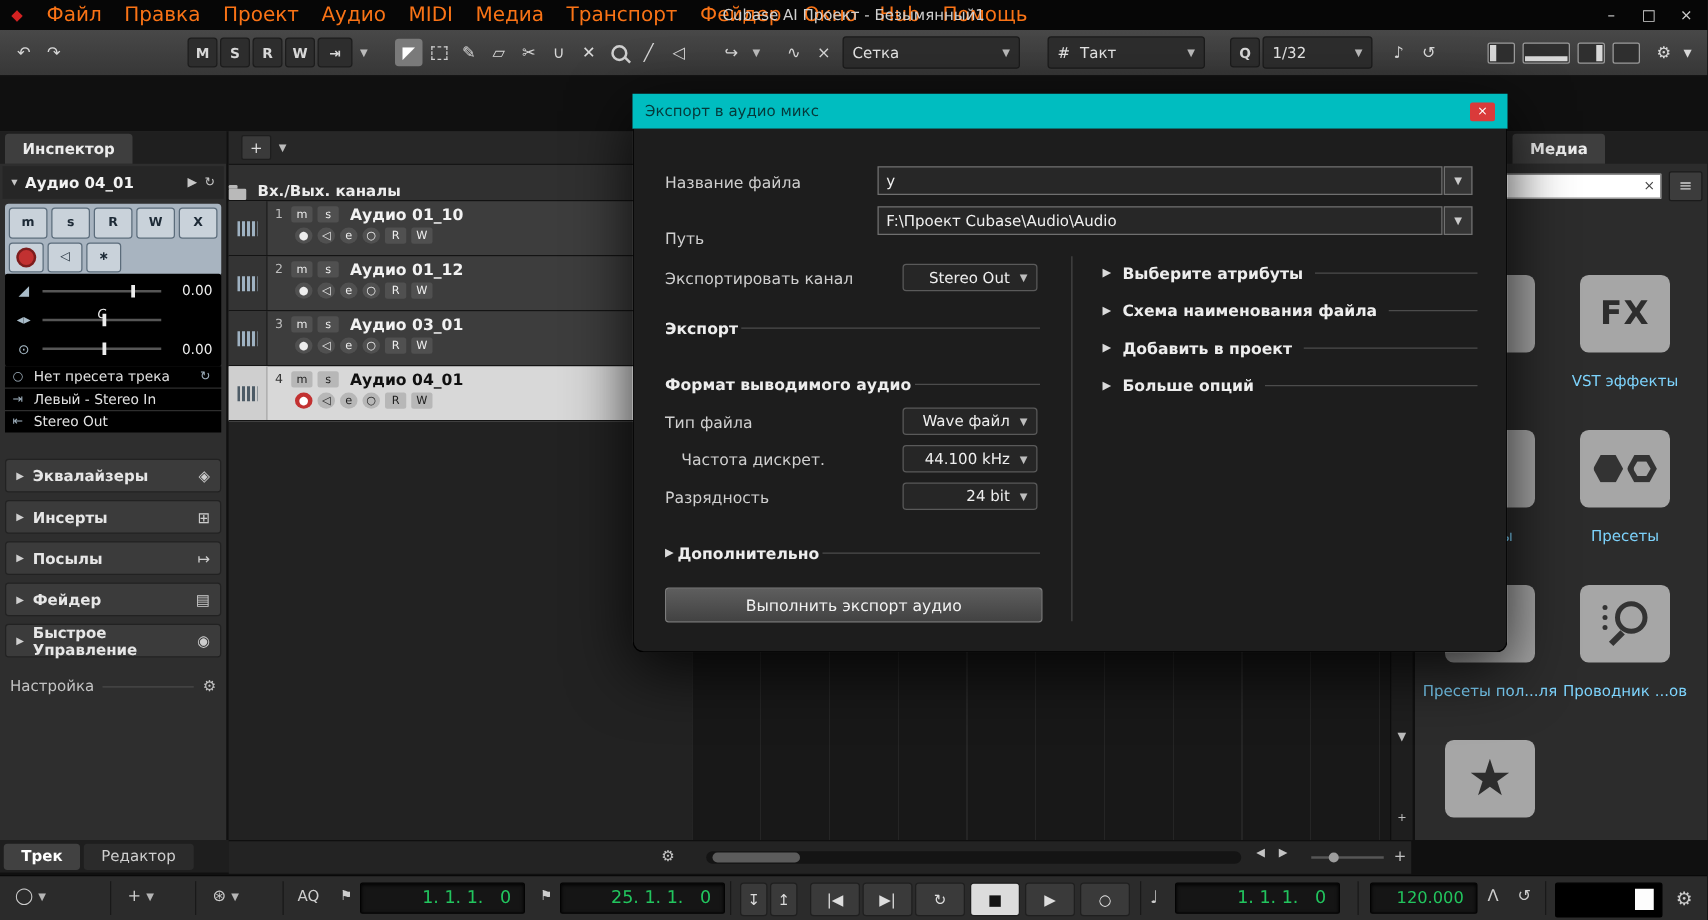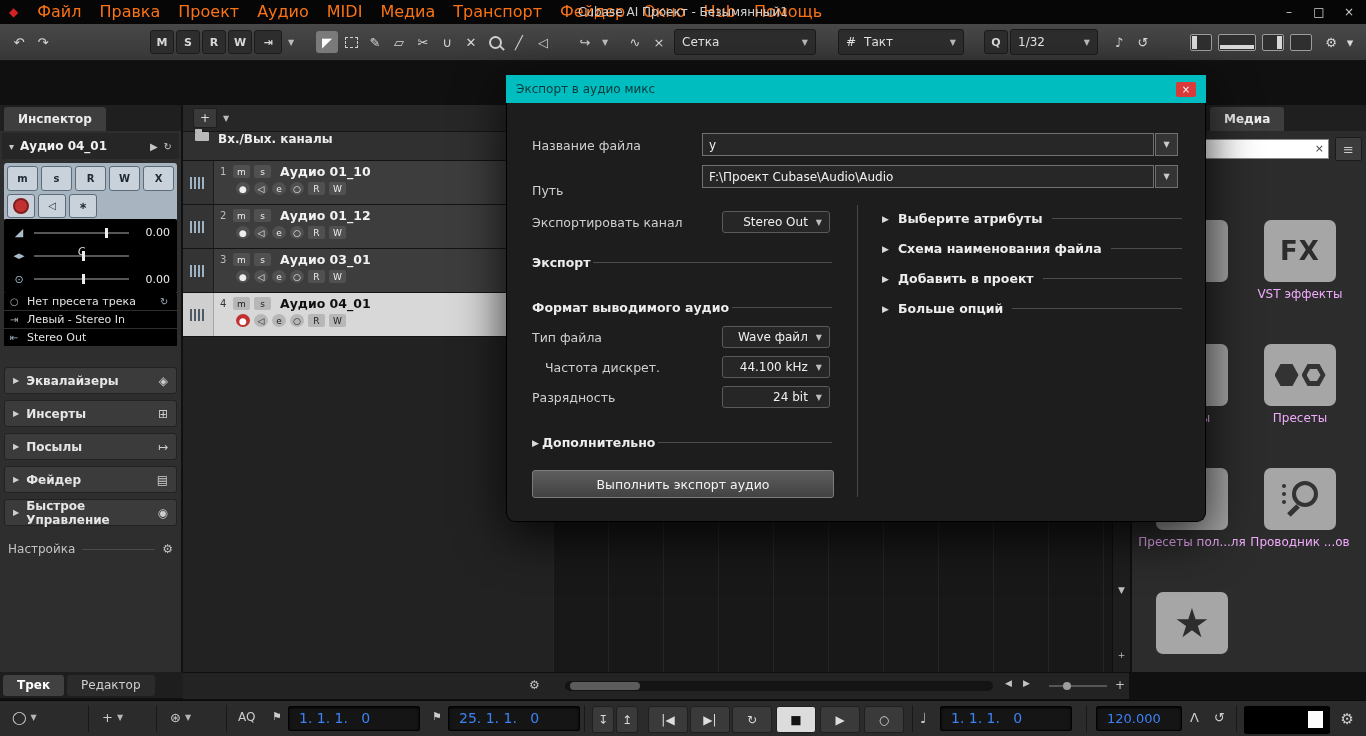--- a/index.html
+++ b/index.html
@@ -61,21 +61,21 @@
   .settings{position:absolute;left:8px;right:8px;top:434px;height:20px;display:flex;align-items:center;gap:7px;font-size:12px;color:#c3c3c3}
   .hline{flex:1;height:1px;background:#4a4a4a}
   .btabs{position:absolute;left:0;top:672px;width:183px;height:26px;background:#1e1e1e;display:flex;align-items:center;gap:3px;padding:0 3px;z-index:10}
   .btab{height:21px;line-height:21px;padding:0 14px;font-size:12px;border-radius:3px;background:#2b2b2b;color:#cfcfcf}
   .btab.on{background:#414141;color:#fff;font-weight:bold}
 
   
   .tracklist{position:absolute;left:183px;top:105px;width:370px;height:567px;background:#222}
   .tl-bar{height:26px;background:#272727;border-bottom:1px solid #151515;display:flex;align-items:center;gap:2px;padding-left:10px}
   .addbtn{width:22px;height:18px;background:#3a3a3a;border:1px solid #1e1e1e;border-radius:2px;display:flex;align-items:center;justify-content:center;color:#ddd;font-size:12px}
-  .io-row{height:28px;background:#303030;border-bottom:1px solid #121212;display:flex;align-items:flex-start;gap:9px;padding-left:12px}
+  .io-row{height:28px;background:#303030;border-bottom:1px solid #121212;display:flex;align-items:flex-end;gap:9px;padding-left:0}
   .io-row .iol{font-weight:bold;font-size:12px;color:#ececec}
   .folder{width:14px;height:9px;background:#b9b9b9;border-radius:1px;position:relative}
   .folder::before{content:"";position:absolute;top:-3px;left:0;width:7px;height:3px;background:#b9b9b9;border-radius:1px 1px 0 0}
   .trow{height:43px;display:flex;border-bottom:1px solid #141414;background:#3d3d3d}
   .ticon{width:30px;background:#343434;border-right:1px solid #1e1e1e;display:flex;align-items:center;justify-content:center}
   .wv{width:16px;height:12px;background:repeating-linear-gradient(90deg,#9fb2c2 0 2px,transparent 2px 4px)}
   .tmain{flex:1;padding:3px 6px;display:flex;flex-direction:column;gap:3px}
   .l1,.l2{display:flex;align-items:center;gap:4px}
   .l2{padding-left:16px}
   .tnum{font-size:10px;color:#bdbdbd;width:9px}
@@ -104,21 +104,21 @@
   
   .media{position:absolute;left:1130px;top:105px;width:236px;height:567px;background:#2c2c2c;border-left:2px solid #101010;z-index:5}
   .m-tabs{height:26px;background:#1f1f1f;display:flex;align-items:flex-end;padding-left:78px}
   .m-search{position:absolute;top:33px;left:6px;right:6px;height:22px;display:flex;gap:6px;align-items:center}
   .msi-wrap{flex:1;position:relative;height:20px}
   .msi{width:100%;height:20px;box-sizing:border-box;background:#fff;border:1px solid #8a8a8a;color:#222;font-size:12px;padding:0 18px 0 6px}
   .mclear{position:absolute;right:5px;top:3px;color:#444;font-size:11px;line-height:14px}
   .mlist{width:25px;height:22px;background:#3c3c3c;border:1px solid #1b1b1b;border-radius:2px;display:flex;align-items:center;justify-content:center;color:#cfcfcf;font-size:13px}
   .mcell{position:absolute;width:108px;text-align:center}
   .mic{width:72px;height:62px;margin:0 auto;background:#a6a6a6;border-radius:7px;display:flex;align-items:center;justify-content:center;color:#2d2d2d;font-size:30px;font-weight:bold;gap:3px}
-  .mlabel{margin-top:5px;font-size:12px;color:#f0abfc;white-space:nowrap}
+  .mlabel{margin-top:16px;font-size:12px;color:#7dd3fc;white-space:nowrap}
   .hex{width:24px;height:22px;background:#333;clip-path:polygon(25% 0,75% 0,100% 50%,75% 100%,25% 100%,0 50%)}
   .hex.o{position:relative}
   .hex.o::after{content:"";position:absolute;inset:5px;background:#a6a6a6;clip-path:polygon(25% 0,75% 0,100% 50%,75% 100%,25% 100%,0 50%)}
   .hexdot{width:10px;height:10px;border-radius:50%;background:#a6a6a6;position:absolute}
   .mag{position:relative;width:36px;height:36px}
   .mag .lensb{position:absolute;width:18px;height:18px;border:4px solid #333;border-radius:50%;right:0;top:0}
   .mag .hdl{position:absolute;width:5px;height:13px;background:#333;right:22px;bottom:0;transform:rotate(45deg)}
   .mag .dts{position:absolute;left:0;top:3px;display:flex;flex-direction:column;gap:4px}
   .mag .dts i{width:4px;height:4px;background:#333;border-radius:50%}
 
@@ -137,21 +137,21 @@
   .dhead .tri,.dopt .tri{font-size:9px;color:#dadada}
   .dopt{position:absolute;left:375px;width:300px;display:flex;align-items:center;gap:9px;font-size:12.5px;font-weight:bold;color:#ededed;white-space:nowrap}
   .vdiv{position:absolute;left:350px;top:130px;height:292px;width:1px;background:#474747}
   .dbtn-export{position:absolute;left:25px;top:395px;width:300px;height:26px;background:linear-gradient(#5e5e5e,#424242);border:1px solid #7c7c7c;border-radius:3px;color:#f2f2f2;font-size:12.5px;display:flex;align-items:center;justify-content:center}
 
   
   .transport{position:absolute;left:0;top:700px;width:100%;height:36px;background:#2b2b2b;border-top:1px solid #090909;z-index:45}
   .tico{position:absolute;display:flex;align-items:center;gap:4px;color:#cdcdcd;font-size:13px;top:9px}
   .tico .dds{font-size:8px;color:#b5b5b5}
   .tsep{position:absolute;top:4px;width:1px;height:27px;background:#191919}
-  .disp{position:absolute;top:5px;height:25px;box-sizing:border-box;background:#151515;border:1px solid #030303;box-shadow:inset 0 1px 3px #000;border-radius:2px;color:#3b82f6;font-size:14px;line-height:23px;padding:0 10px;white-space:pre}
+  .disp{position:absolute;top:5px;height:25px;box-sizing:border-box;background:#151515;border:1px solid #030303;box-shadow:inset 0 1px 3px #000;border-radius:2px;color:#22c55e;font-size:14px;line-height:23px;text-align:right;padding:0 10px;white-space:pre}
   .tpbtn{position:absolute;top:5px;width:38px;height:25px;background:#3a3a3a;border:1px solid #1f1f1f;border-radius:3px;color:#ddd;display:flex;align-items:center;justify-content:center;font-size:12px}
   .tpbtn.sm{width:20px}
   .tpbtn.stopon{background:#dcdcdc;color:#141414}
   .meter{position:absolute;left:1244px;top:5px;width:84px;height:26px;background:#000;border:1px solid #000;border-radius:2px}
   .meter i{position:absolute;right:6px;top:4px;width:15px;height:17px;background:#fdfdfd}
 </style>
 </head>
 <body>
 
 <div class="app">

